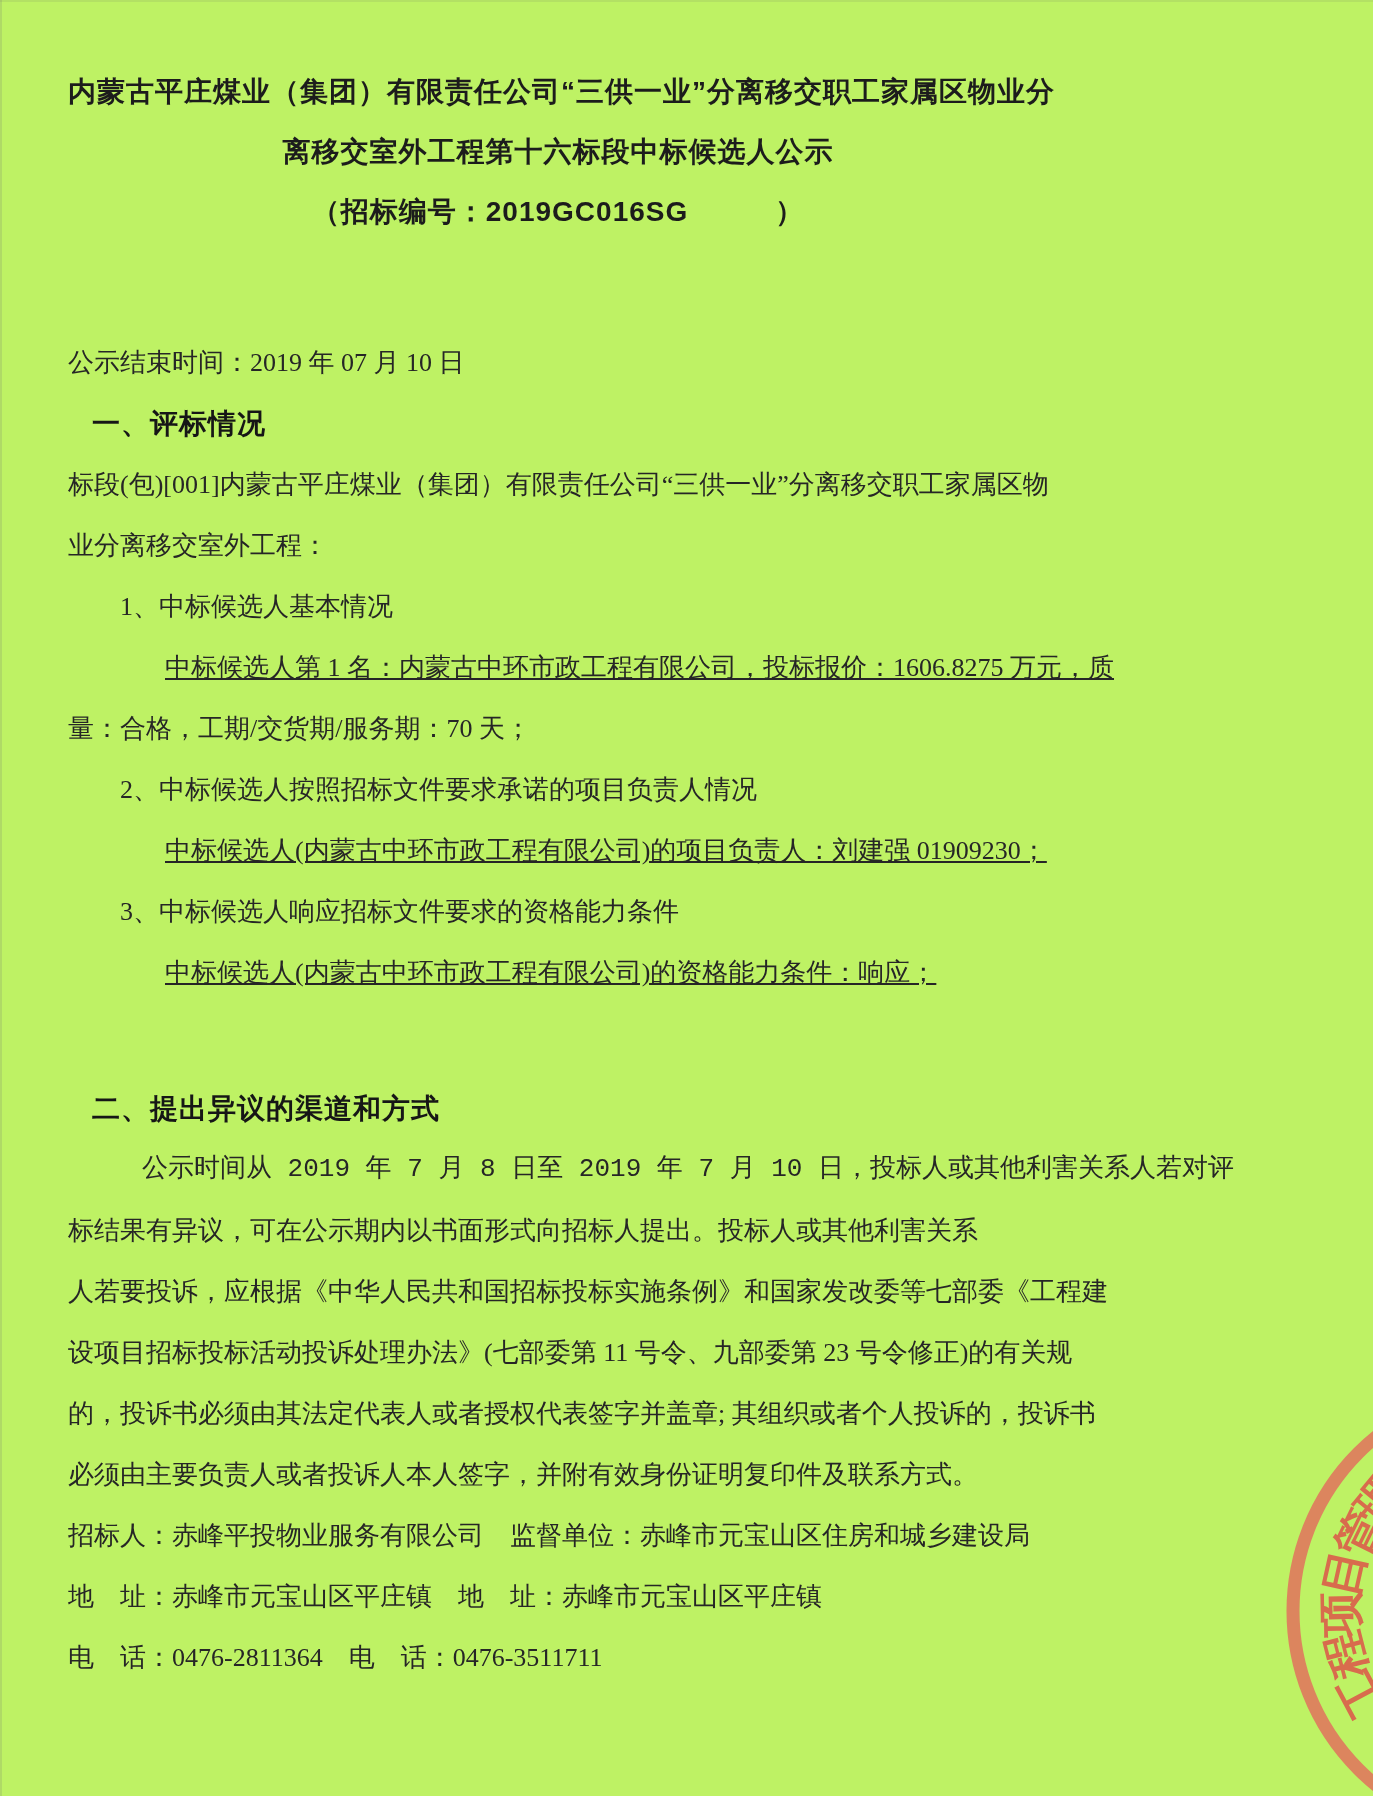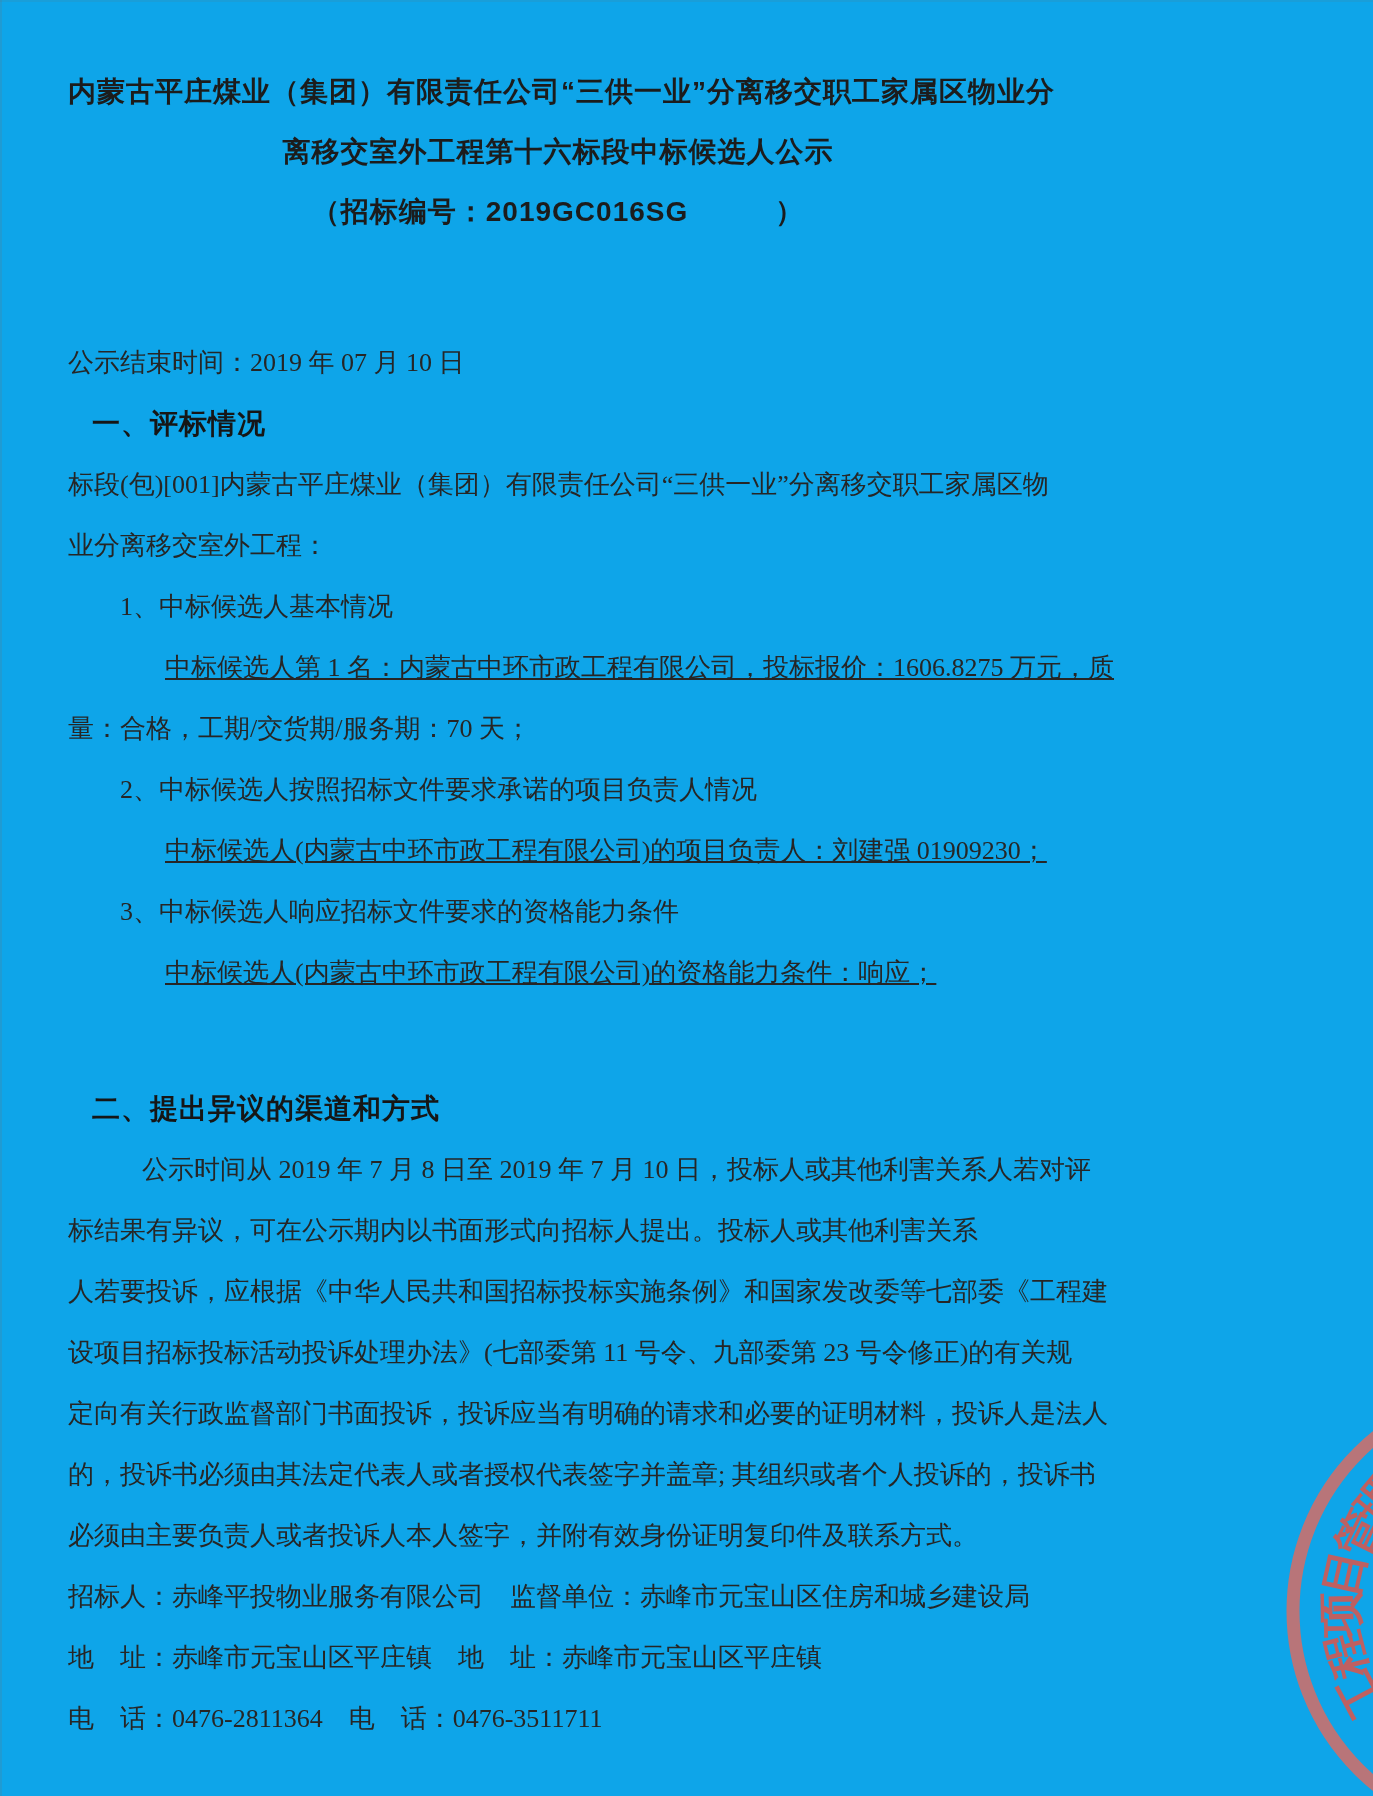--- a/index.html
+++ b/index.html
@@ -1,19 +1,19 @@
 <!DOCTYPE html>
 <html><head>
 <meta charset="utf-8">
 <style>
   html,body{margin:0;padding:0;background:#ffffff;}
   .page{
     position:relative;
     width:1373px;height:1796px;
-    background:#0ea5e9;
+    background:#bef264;
     overflow:hidden;
     font-family:"Liberation Serif",serif;
   }
   
   .page::before{
     content:"";position:absolute;left:0;top:0;width:2px;height:100%;
     background:rgba(110,110,110,.18);pointer-events:none;
   }
   .page::after{
     content:"";position:absolute;left:0;top:0;width:100%;height:2px;
@@ -27,21 +27,21 @@
   }
   .t-line{height:60px;line-height:60px;white-space:pre;}
   .body{margin-top:90px;font-size:26px;color:#262626;}
   .line{height:61px;line-height:61px;white-space:pre;}
   .h{
     font-family:"Liberation Sans",sans-serif;font-weight:bold;
     font-size:28px;color:#161616;letter-spacing:1px;margin-left:24px;
   }
   .ind-list{padding-left:52px;}
   .ind-sub{padding-left:97px;text-decoration:underline;}
-  .ind-para{padding-left:74px;}
+  .ind-para{padding-left:74px;font-family:Liberation Mono, monospace;}
   .gap{height:75px;}
   .stamp-svg{position:absolute;left:1260px;top:1360px;pointer-events:none;}
   .stamp-char{
     font-family:"Liberation Sans",sans-serif;font-weight:bold;font-size:46px;
   }
 </style>
 </head>
 <body>
 
 <div class="page">
@@ -74,21 +74,20 @@
 
       <div class="gap"></div>
 
       <div class="line h">二、提出异议的渠道和方式</div>
 
       <div>
           <div class="line ind-para">公示时间从 2019 年 7 月 8 日至 2019 年 7 月 10 日，投标人或其他利害关系人若对评</div>
           <div class="line">标结果有异议，可在公示期内以书面形式向招标人提出。投标人或其他利害关系</div>
           <div class="line">人若要投诉，应根据《中华人民共和国招标投标实施条例》和国家发改委等七部委《工程建</div>
           <div class="line">设项目招标投标活动投诉处理办法》(七部委第 11 号令、九部委第 23 号令修正)的有关规</div>
-          <div class="line">定向有关行政监督部门书面投诉，投诉应当有明确的请求和必要的证明材料，投诉人是法人</div>
           <div class="line">的，投诉书必须由其法定代表人或者授权代表签字并盖章; 其组织或者个人投诉的，投诉书</div>
           <div class="line">必须由主要负责人或者投诉人本人签字，并附有效身份证明复印件及联系方式。</div>
         </div>
 
       <div>
           <div class="line">招标人：赤峰平投物业服务有限公司　监督单位：赤峰市元宝山区住房和城乡建设局</div>
           <div class="line">地　址：赤峰市元宝山区平庄镇　地　址：赤峰市元宝山区平庄镇</div>
           <div class="line">电　话：0476-2811364　电　话：0476-3511711</div>
         </div>
 

